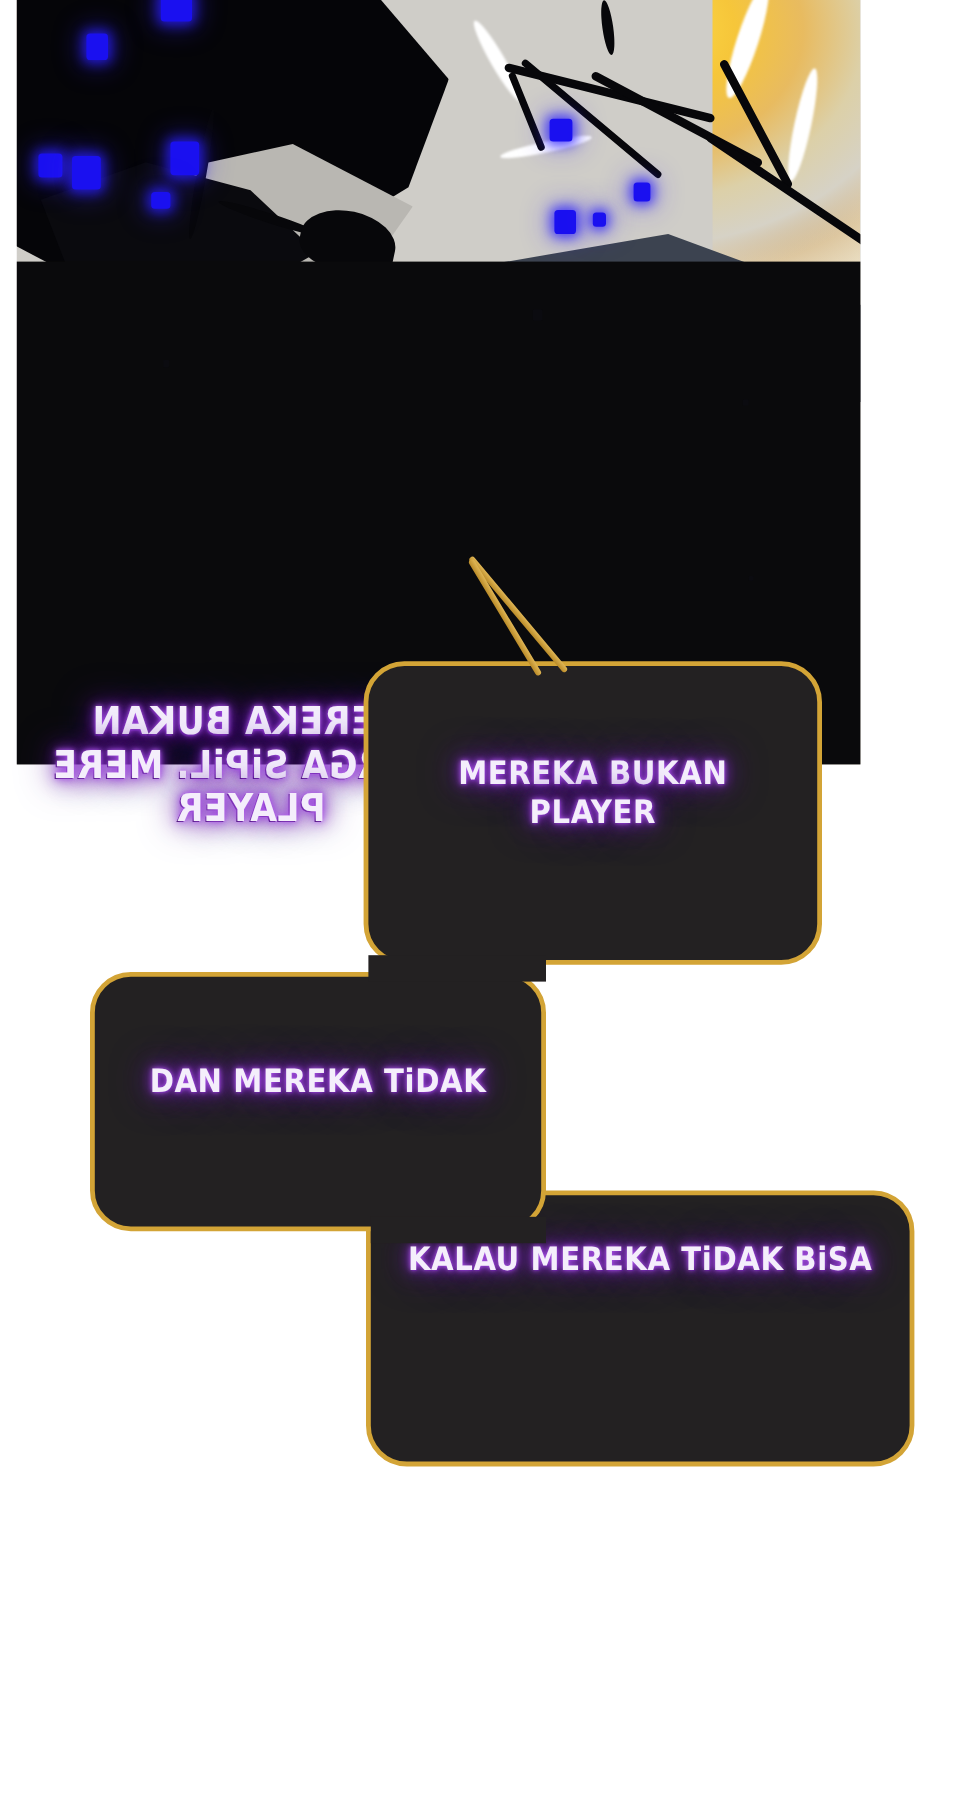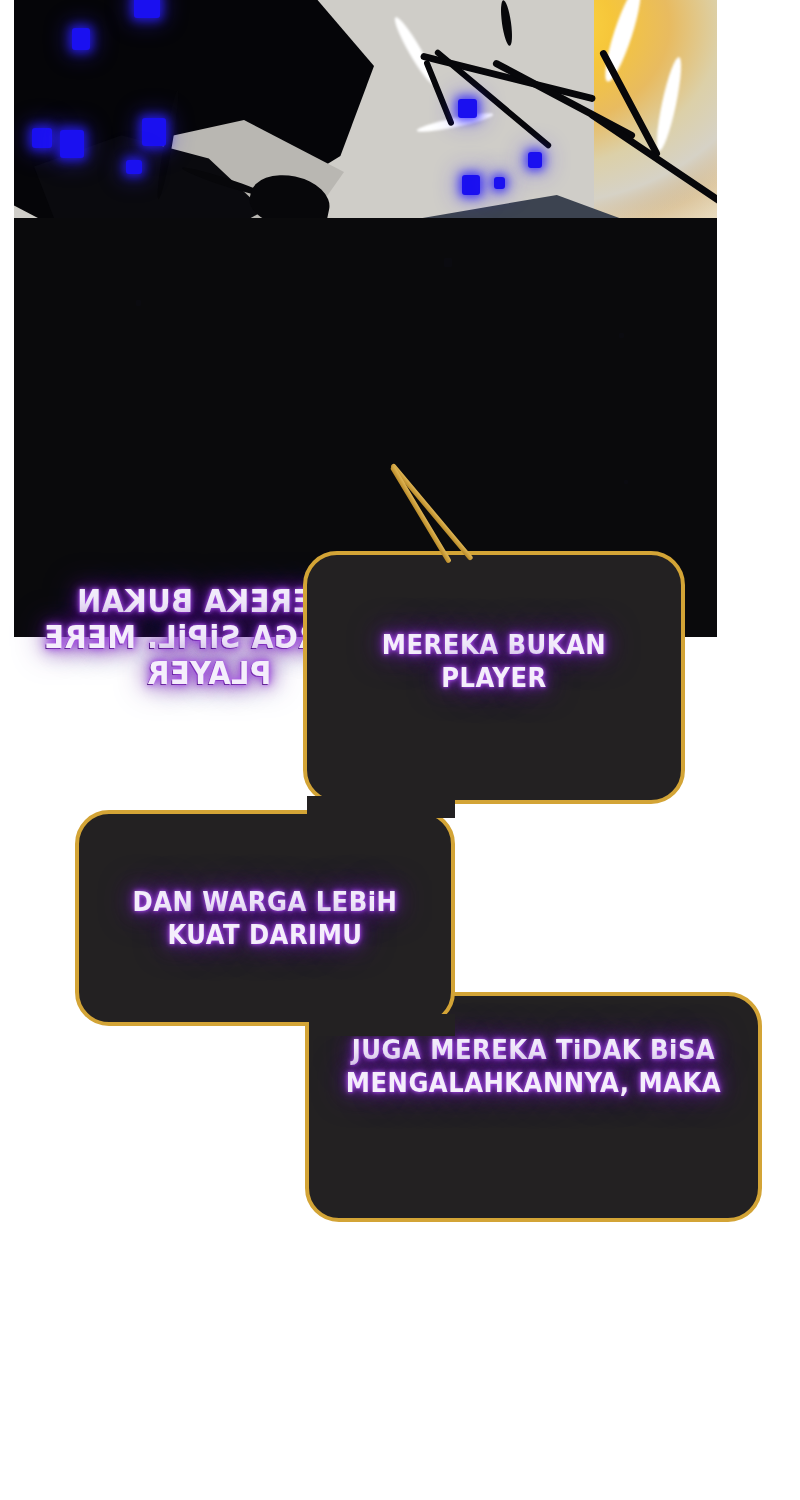--- a/index.html
+++ b/index.html
@@ -315,29 +315,27 @@
     </div>
   </div>
 
   <div class="tail">
     <div class="tail-a"></div>
     <div class="tail-b"></div>
   </div>
 
   <div class="bubble" id="bubble-3">
     <div class="btext toonfont">
-      <span class="line">JUGA MEREKA TiDAK BiSA</span>
-      <span class="line">MENGALAHKANNYA, MAKA</span>
+      <span class="line">KALAU MEREKA TiDAK BiSA</span>
     </div>
   </div>
 
   <div class="bubble" id="bubble-2">
     <div class="btext toonfont">
-      <span class="line">DAN WARGA LEBiH</span>
-      <span class="line">KUAT DARIMU</span>
+      <span class="line">DAN MEREKA TiDAK</span>
     </div>
   </div>
 
   <div class="bubble" id="bubble-1">
     <div class="btext toonfont">
       <span class="line">MEREKA BUKAN</span>
       <span class="line">PLAYER</span>
     </div>
   </div>
 

